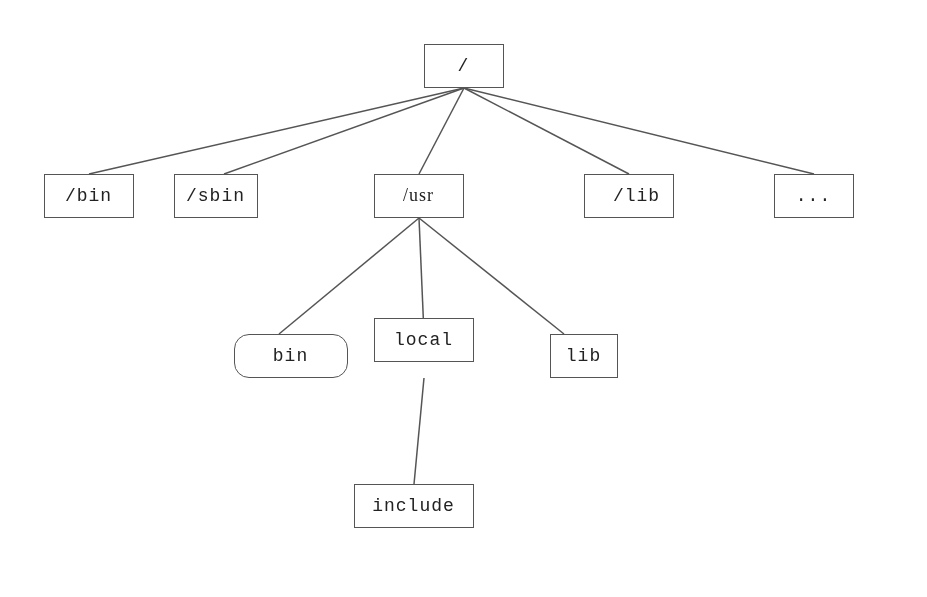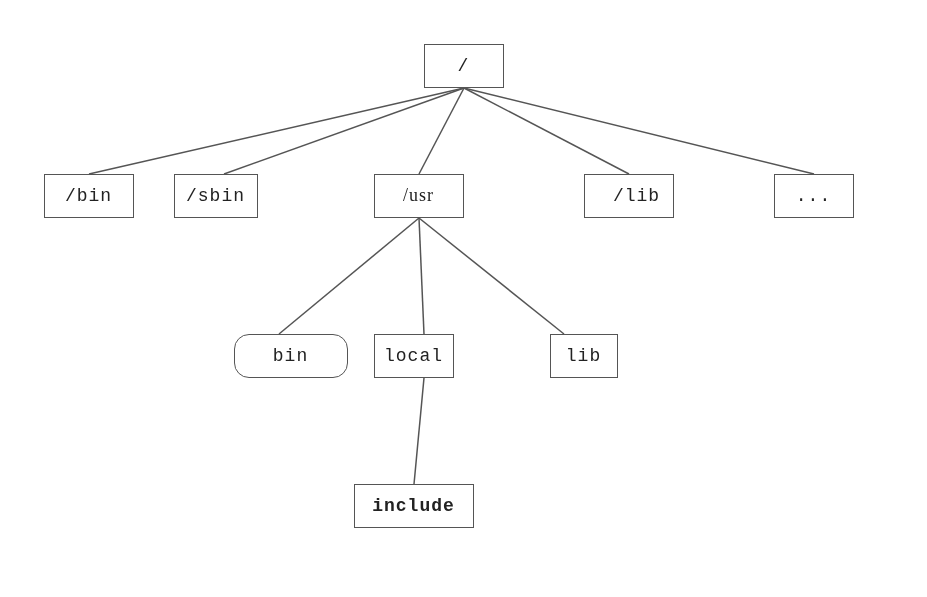--- a/index.html
+++ b/index.html
@@ -66,23 +66,23 @@
       </div>
       <div class="node" style="left: 570px; top: 160px; width: 90px; height: 44px; padding-left: 16px;">
         <span>/lib</span>
       </div>
       <div class="node" style="left: 760px; top: 160px; width: 80px; height: 44px;">
         <span>...</span>
       </div>
       <div class="node" style="left: 220px; top: 320px; width: 114px; height: 44px; border-radius: 15px;">
         <span>bin</span>
       </div>
-      <div class="node" style="left: 360px; top: 320px; width: 80px; height: 44px;">
+      <div class="node" style="left: 360px; top: 304px; width: 100px; height: 44px;">
         <span>local</span>
       </div>
       <div class="node" style="left: 536px; top: 320px; width: 68px; height: 44px;">
         <span>lib</span>
       </div>
-      <div class="node" style="left: 340px; top: 470px; width: 120px; height: 44px; font-weight: bold;">
+      <div class="node" style="left: 340px; top: 470px; width: 120px; height: 44px;">
         <span>include</span>
       </div>
     </div>
 </div>
 
 </body></html>

